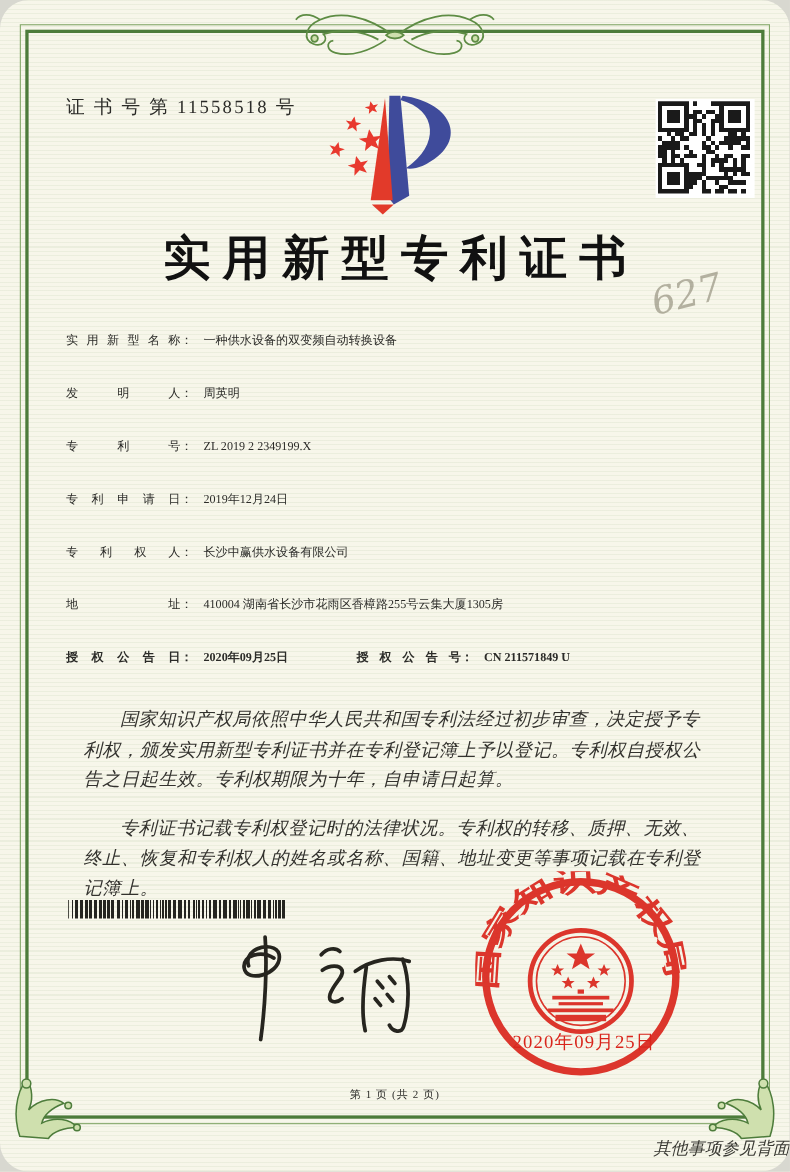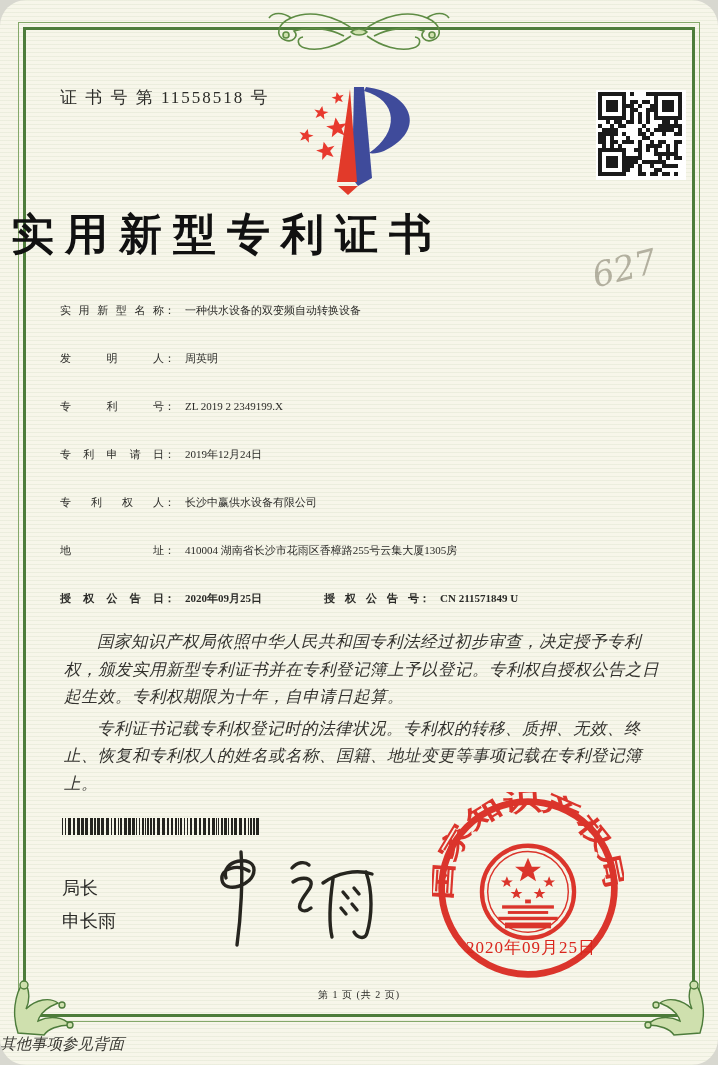--- a/index.html
+++ b/index.html
@@ -11,45 +11,45 @@
       rgba(255,255,255,0) 1px, rgba(255,255,255,0) 4px);
     font-family:"Liberation Serif","DejaVu Serif",serif;
     color:#2b2b28;
     border-radius:26px;
   }
   .frame-outer{position:absolute;left:18px;top:22px;right:18px;bottom:43px;border:1px solid #84a86a;}
   .frame-inner{position:absolute;left:23px;top:27px;right:23px;bottom:48px;border:3px solid #4d7c3b;}
   .cert-no{position:absolute;left:60px;top:86px;font-size:17px;letter-spacing:2px;}
   .logo{position:absolute;left:50%;top:84px;transform:translateX(-50%);}
   .qr{position:absolute;left:596px;top:90px;width:86px;height:86px;background:#fff;padding:2px;}
-  .title{position:absolute;left:0;right:0;top:206px;
+  .title{position:absolute;left:0;right:0;top:206px;text-align:center;
     font-size:43px;font-weight:bold;letter-spacing:11px;text-indent:11px;color:#111;}
   .pencil-mark{position:absolute;left:592px;top:248px;font-size:34px;font-style:italic;
     color:rgba(125,120,100,0.55);transform:rotate(-14deg);font-family:"DejaVu Serif",serif;}
   .fields{position:absolute;left:60px;top:297px;right:54px;font-size:11px;}
   .field-row{display:flex;margin-bottom:21px;line-height:27px;}
   .field-label{display:inline-block;width:104px;text-align:justify;text-align-last:justify;flex:none;}
   .field-colon{flex:none;margin-right:10px;}
   .field-value{flex:auto;}
   .grant-row{display:flex;line-height:27px;font-weight:bold;}
   .grant-right{margin-left:62px;display:flex;align-items:flex-end;}
   .grant-right .field-label{width:95px;}
   .body-text{position:absolute;left:60px;top:624px;right:54px;
     font-size:16.5px;line-height:27.5px;letter-spacing:0.5px;color:#33322e;
     font-style:italic;}
-  .body-text p{margin:4px;text-indent:2em;font-style:italic;}
+  .body-text p{margin:16px;text-indent:2em;font-style:italic;}
   .barcode{position:absolute;left:62px;top:818px;width:202px;height:17px;}
   .officer{position:absolute;left:62px;top:872px;font-size:18px;line-height:33px;
     font-family:"Liberation Sans","DejaVu Sans",sans-serif;}
   .signature{position:absolute;left:196px;top:848px;}
   .seal{position:absolute;left:432px;top:792px;width:192px;height:192px;}
   .seal-date{position:absolute;left:436px;top:936px;width:190px;text-align:center;
     font-size:17px;color:#d9251c;letter-spacing:1px;}
   .page-no{position:absolute;left:0;right:0;top:988px;text-align:center;font-size:10px;letter-spacing:1px;}
-  .back-note{position:absolute;left:0;right:0;top:1034px;text-align:left;font-size:15.5px;
+  .back-note{position:absolute;left:0;right:0;top:1034px;text-align:right;font-size:15.5px;
     font-style:italic;color:#3a3a34;}
   .ornament-top{position:absolute;left:50%;top:6px;transform:translateX(-50%);}
   .corner{position:absolute;bottom:28px;}
   .corner.left{left:10px;}
   .corner.right{right:10px;transform:scaleX(-1);}
 </style>
 </head>
 <body>
 
 <div id="page">
@@ -462,24 +462,20 @@
       <rect x="169" y="0" width="2" height="17" fill="#24241f"></rect>
       <rect x="172" y="0" width="3" height="17" fill="#24241f"></rect>
       <rect x="177" y="0" width="3" height="17" fill="#24241f"></rect>
       <rect x="182" y="0" width="2" height="17" fill="#24241f"></rect>
       <rect x="186" y="0" width="1" height="17" fill="#24241f"></rect>
       <rect x="188" y="0" width="2" height="17" fill="#24241f"></rect>
       <rect x="191" y="0" width="2" height="17" fill="#24241f"></rect>
       <rect x="194" y="0" width="3" height="17" fill="#24241f"></rect>
     </svg>
 
-  <div class="officer">
-    <div>局长</div>
-    <div>申长雨</div>
-  </div>
 
   <svg class="signature" width="190" height="102" viewBox="0 0 190 102">
     <g fill="none" stroke="#26251f" stroke-width="3.4" stroke-linecap="round">
       <path d="M30,30 C24,12 58,6 58,22 C58,38 28,46 26,32 C24,20 42,16 53,23"></path>
       <path d="M45,4 C47,30 45,68 41,97"></path>
       <path d="M96,20 C101,14 109,13 113,17"></path>
       <path d="M97,34 C104,29 113,29 115,34 C117,40 108,45 104,56 C102,63 109,65 115,60"></path>
       <path d="M127,35 C141,25 160,21 176,26"></path>
       <path d="M137,31 C134,52 132,72 136,89"></path>
       <path d="M170,24 C177,44 176,68 171,85 C169,92 161,90 158,84"></path>

